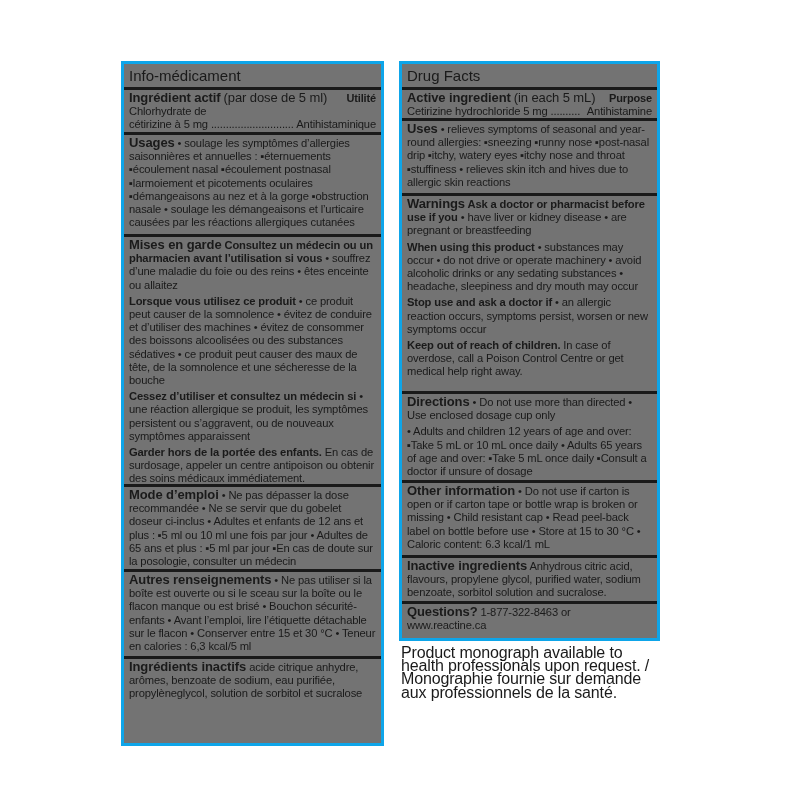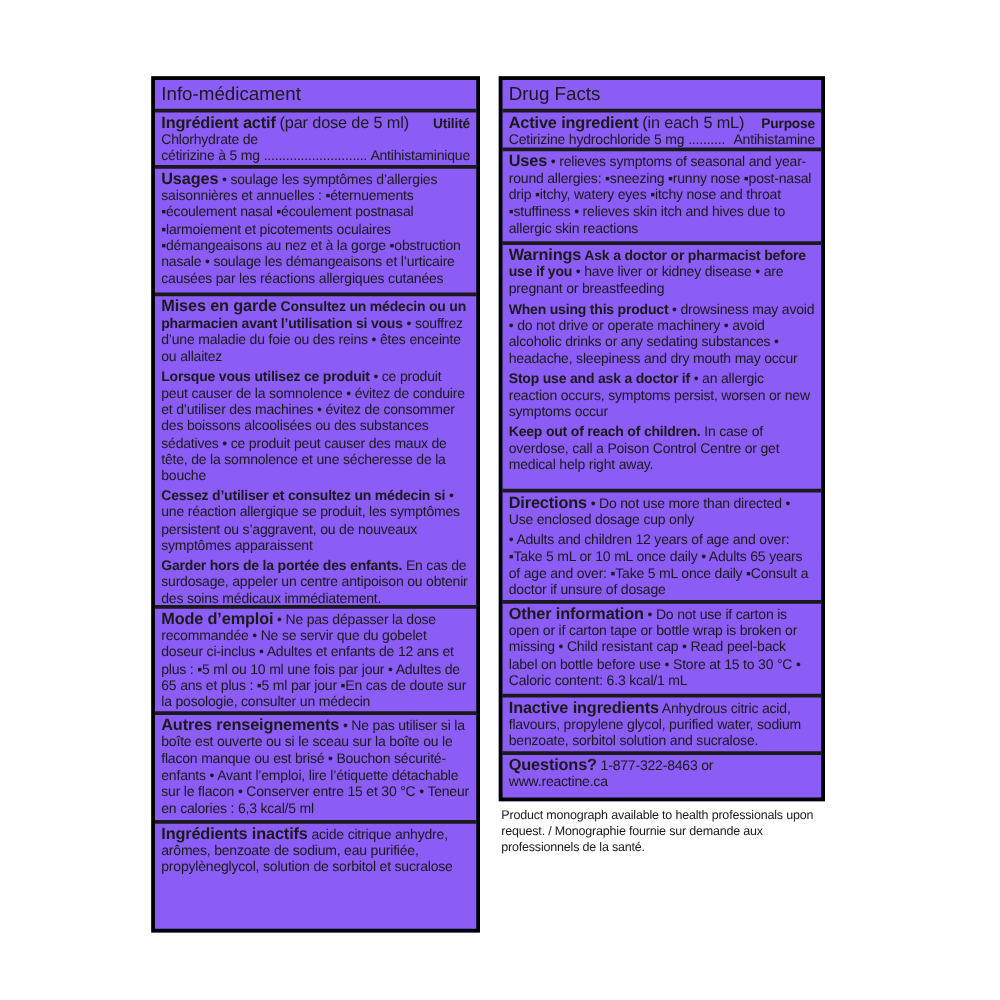--- a/index.html
+++ b/index.html
@@ -1,33 +1,33 @@
 <!DOCTYPE html>
 <html><head>
 <meta charset="utf-8">
 <style>
   html, body { margin: 0; padding: 0; background: #ffffff; }
   body { width: 800px; height: 800px; position: relative; overflow: hidden;
          font-family: "Liberation Sans", sans-serif; color: #1a1a1a; }
-  .panel { position: absolute; border: 3px solid #000000; box-sizing: border-box; background: #8b5cf6; }
+  .panel { position: absolute; border: 3px solid #0ea5e9; box-sizing: border-box; background: #737373; }
   #left-panel { left: 121px; top: 61px; width: 263px; height: 685px; }
   #right-panel { left: 399px; top: 61px; width: 261px; height: 580px; }
   .sec { position: absolute; left: 0; right: 0; box-sizing: border-box; padding: 1px 5px 0 5px;
          font-size: 11.2px; line-height: 13.2px; letter-spacing: -0.15px; }
   .sec.bt { border-top: 3px solid #1a1a1a; }
   .title { font-size: 15px; font-weight: normal; line-height: 20px; padding-top: 2px; letter-spacing: 0; }
   .h { font-size: 13px; font-weight: bold; letter-spacing: -0.1px; }
   .hn { font-weight: normal; }
   .b { font-weight: bold; }
   .row { display: flex; justify-content: space-between; align-items: baseline; }
   .row .h-r { font-size: 11px; font-weight: bold; }
   .p { margin: 0 0 3px 0; }
   .dotline { display: flex; align-items: baseline; }
   .dotline .dots { flex: 1; overflow: hidden; white-space: nowrap; margin: 0 3px; }
-  #note { position: absolute; left: 401px; top: 646px; width: 262px; font-size: 10px; line-height: 13.2px; letter-spacing: -0.15px; }
+  #note { position: absolute; left: 401px; top: 646px; width: 262px; font-size: 16px; line-height: 13.2px; letter-spacing: -0.15px; }
 </style>
 </head>
 <body>
 
 <div id="left-panel" class="panel">
   <div class="sec title" style="top:0;height:23px;">Info-médicament</div>
 
   <div class="sec bt" style="top:23px;height:45px;">
     <div class="row">
       <span><span class="h">Ingrédient actif</span> <span class="h hn">(par dose de 5 ml)</span></span>
@@ -80,21 +80,21 @@
       <span>Antihistamine</span>
     </div>
   </div>
 
   <div class="sec bt" style="top:54px;height:75px;">
     <span class="h">Uses</span><span> • relieves symptoms of seasonal and year-round allergies: ▪sneezing ▪runny nose ▪post-nasal drip ▪itchy, watery eyes ▪itchy nose and throat ▪stuffiness • relieves skin itch and hives due to allergic skin reactions</span>
   </div>
 
   <div class="sec bt" style="top:129px;height:198px;">
     <p class="p"><span class="h">Warnings</span><span class="b"> Ask a doctor or pharmacist before use if you</span><span> • have liver or kidney disease • are pregnant or breastfeeding</span></p>
-    <p class="p"><span class="b">When using this product</span><span> • drowsiness may avoid • do not drive or operate machinery • avoid alcoholic drinks or any sedating substances • headache, sleepiness and dry mouth may occur</span></p>
+    <p class="p"><span class="b">When using this product</span><span> • substances may occur • do not drive or operate machinery • avoid alcoholic drinks or any sedating substances • headache, sleepiness and dry mouth may occur</span></p>
     <p class="p"><span class="b">Stop use and ask a doctor if</span><span> • an allergic reaction occurs, symptoms persist, worsen or new symptoms occur</span></p>
     <p class="p"><span class="b">Keep out of reach of children.</span><span> In case of overdose, call a Poison Control Centre or get medical help right away.</span></p>
   </div>
 
   <div class="sec bt" style="top:327px;height:89px;">
     <p class="p"><span class="h">Directions</span><span> • Do not use more than directed • Use enclosed dosage cup only</span></p>
     <p class="p"><span>• Adults and children 12 years of age and over: ▪Take 5 mL or 10 mL once daily • Adults 65 years of age and over: ▪Take 5 mL once daily ▪Consult a doctor if unsure of dosage</span></p>
   </div>
 
   <div class="sec bt" style="top:416px;height:75px;">

